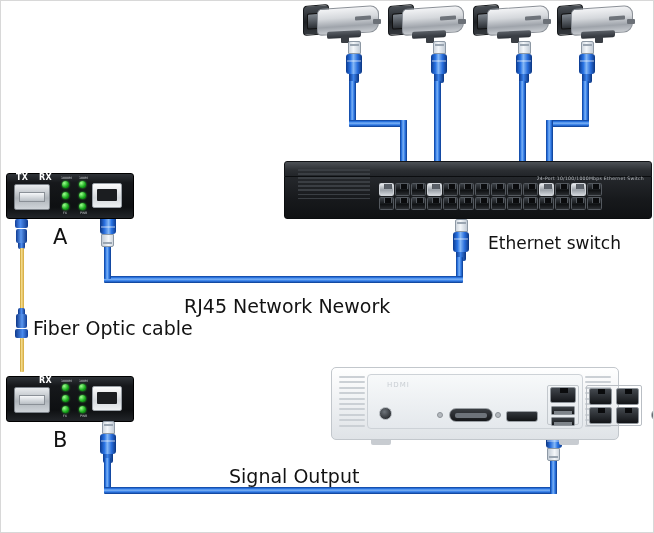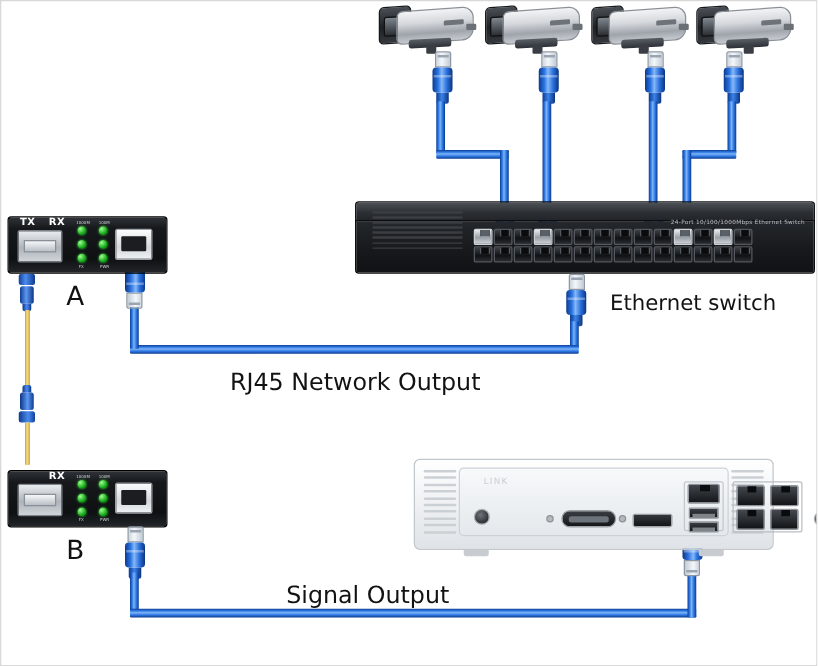--- a/index.html
+++ b/index.html
@@ -491,37 +491,38 @@
         <i></i>
         <i></i>
         <i></i>
         <i></i>
         <i></i>
         <i></i>
         <i></i>
         <i></i>
         <i></i>
     </div>
-    <div class="hdmitxt">LINK</div>
+    <div class="hdmitxt">HDMI</div>
     <div class="pwr"></div>
     <div class="vgs" style="left:106px;"></div>
     <div class="vga"></div>
     <div class="vgs" style="left:164px;"></div>
     <div class="hdmi"></div>
     <div class="usbblk"></div>
     <div class="lanp"></div>
     <div class="usb" style="top:39px;"></div>
     <div class="usb" style="top:50px;"></div>
     <div class="poebox"></div>
     <div class="poe" style="left:258px;top:21px;"></div>
     <div class="poe" style="left:285px;top:21px;"></div>
     <div class="poe" style="left:258px;top:40px;"></div>
     <div class="poe" style="left:285px;top:40px;"></div>
     <div class="gnd"></div>
     <div class="foot" style="left:40px;"></div>
     <div class="foot" style="right:40px;"></div>
   </div>
 
-  <div class="lbl lbl-cab" style="left:183px;top:294px;">RJ45 Network Output</div>
+  <div class="lbl lbl-cab" style="left:183px;top:294px;">RJ45 Network Nework</div>
+  <div class="lbl lbl-fib" style="left:32px;top:316px;">Fiber Optic cable</div>
   <div class="lbl lbl-sw" style="left:487px;top:232px;">Ethernet switch</div>
   <div class="lbl lbl-sig" style="left:228px;top:464px;">Signal Output</div>
 
 </div>
 
 </body></html>

